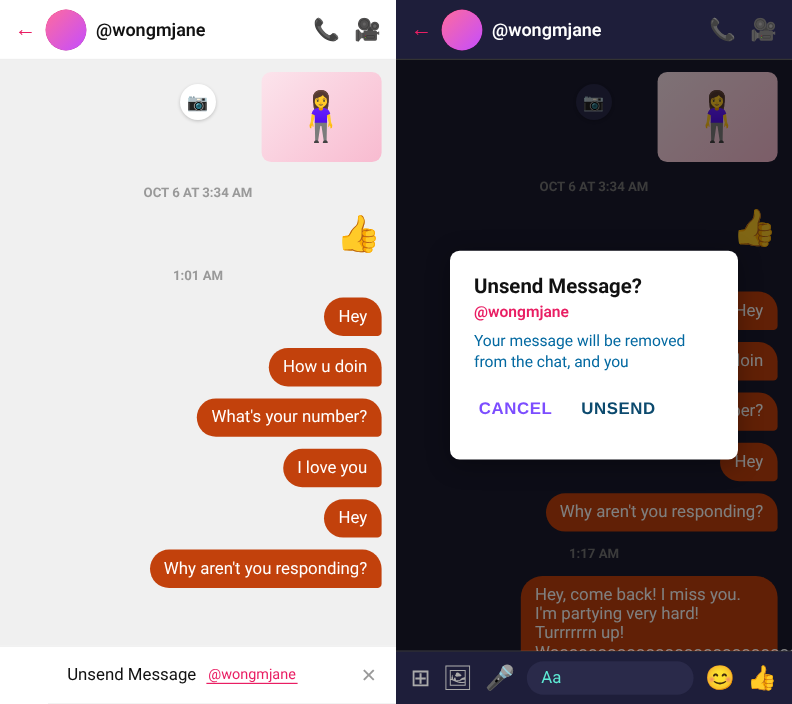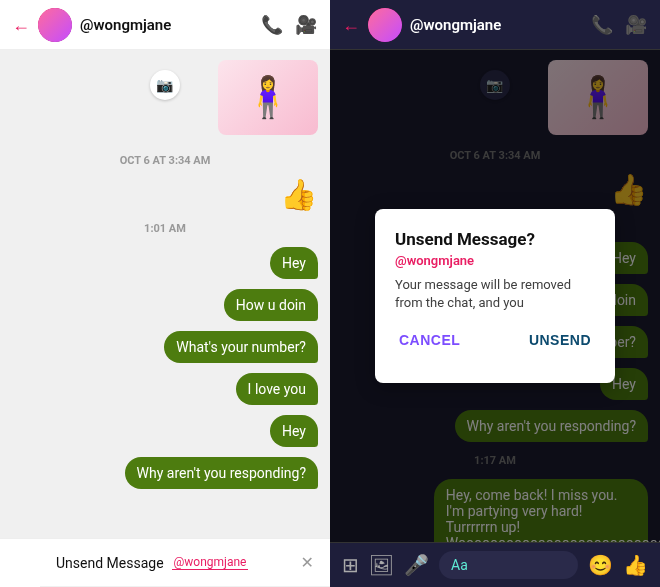--- a/index.html
+++ b/index.html
@@ -162,21 +162,21 @@
       justify-content: flex-end;
     }
     .bubble {
       padding: 8px 12px;
       border-radius: 18px;
       font-size: 14px;
       max-width: 70%;
       position: relative;
     }
     .bubble.sent {
-      background: #4d7c0f;
+      background: #c2410c;
       color: white;
       border-bottom-right-radius: 4px;
     }
     .like-bubble {
       font-size: 30px;
       display: flex;
       justify-content: flex-end;
       align-items: center;
     }
     .like-bubble span {
@@ -240,27 +240,27 @@
       margin-bottom: 4px;
     }
     .dialog-username {
       color: #e91e63;
       font-size: 13px;
       font-weight: 600;
       margin-bottom: 8px;
     }
     .dialog-body {
       font-size: 13px;
-      color: #404040;
+      color: #0369a1;
       line-height: 1.4;
       margin-bottom: 16px;
     }
     .dialog-actions {
       display: flex;
-      justify-content: space-between;
+      justify-content: flex-start;
       gap: 16px;
     }
     .dialog-btn {
       font-size: 14px;
       font-weight: 700;
       cursor: pointer;
       padding: 4px 4px;
       background: none;
       border: none;
       letter-spacing: 0.5px;

